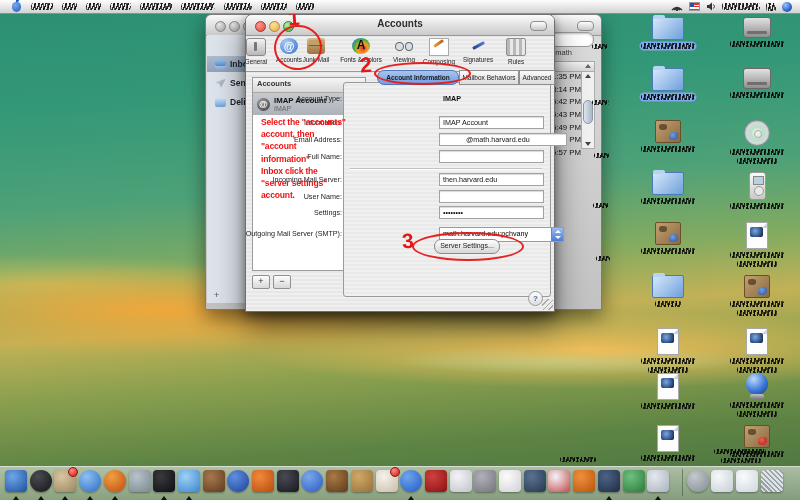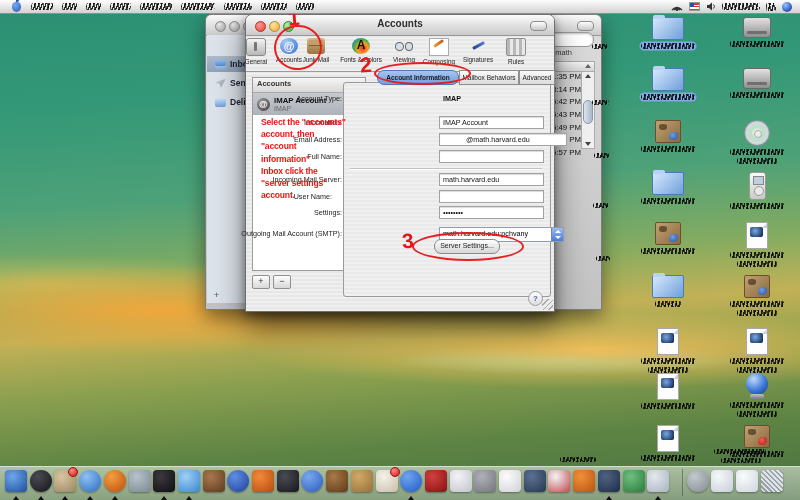--- a/index.html
+++ b/index.html
@@ -373,32 +373,32 @@
       <span class="flabel">Full Name:</span>
       <span class="finput"></span>
     </div>
     <div class="frow" style="top:118px;left:0;right:0;">
       <span class="flabel">Email Address:</span>
       <span class="finput" style="padding-left:26px;">@math.harvard.edu</span>
     </div>
     <div class="fsep" style="top:153px;"></div>
     <div class="frow" style="top:158px;left:0;right:0;">
       <span class="flabel">Incoming Mail Server:</span>
-      <span class="finput">math.harvard.edu</span>
-    </div>
-    <div class="frow" style="top:175px;left:0;right:10px;">
+      <span class="finput">then.harvard.edu</span>
+    </div>
+    <div class="frow" style="top:175px;left:0;right:0;">
       <span class="flabel">User Name:</span>
       <span class="finput"></span>
     </div>
     <div class="frow" style="top:191px;left:0;right:0;">
       <span class="flabel">Settings:</span>
       <span class="finput">••••••••</span>
     </div>
     <div class="frow" style="top:212px;left:0;right:0;">
-      <span class="flabel">Outgoing Mail Account (SMTP):</span>
+      <span class="flabel">Outgoing Mail Server (SMTP):</span>
       <span id="smtp"><span>math.harvard.edu:pchvany</span><span class="stepper">
             <i style="top:2px;border-bottom:3.5px solid #fff;"></i>
             <i style="bottom:2px;border-top:3.5px solid #fff;"></i>
           </span></span>
     </div>
     <div id="srv-btn" style="top:224px;">Server Settings...</div>
     <div id="help-btn">?</div>
     <div id="grip"></div>
   </div>
 

